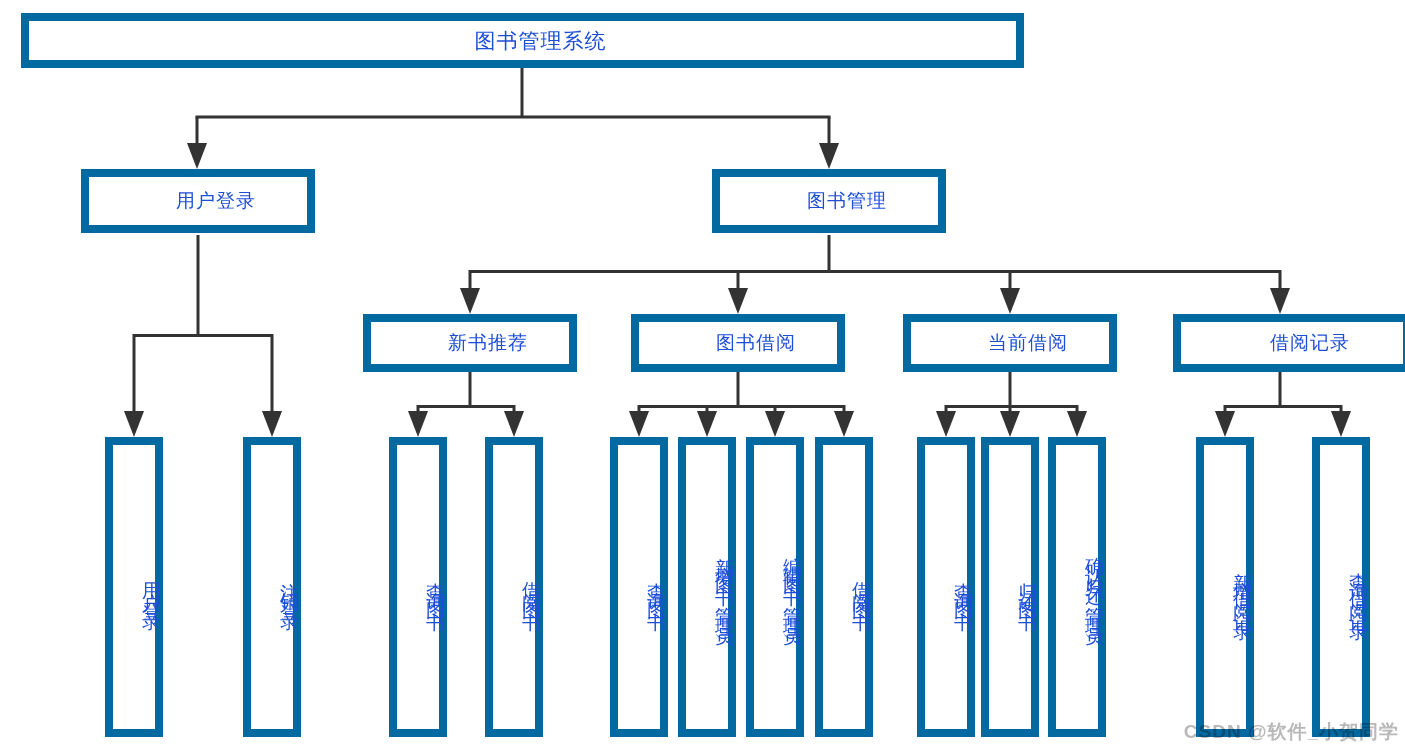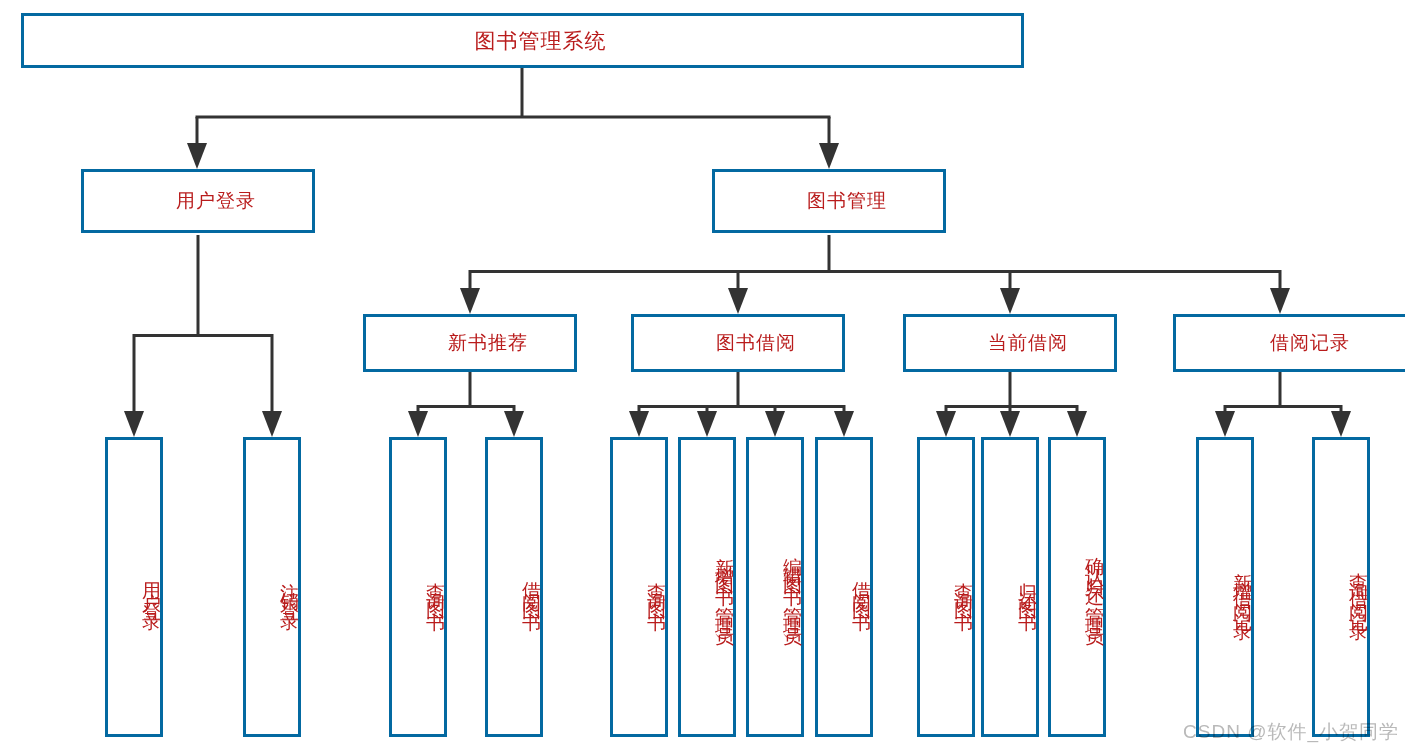--- a/index.html
+++ b/index.html
@@ -2,34 +2,35 @@
 <html><head>
 <meta charset="utf-8">
 <style>
   html,body{margin:0;padding:0;background:#ffffff;}
   #canvas{
     position:relative;width:1405px;height:747px;background:#ffffff;overflow:hidden;
     font-family:"Liberation Sans","DejaVu Sans",sans-serif;
   }
   #wires{position:absolute;left:0;top:0;z-index:1;}
   .node{
-    position:absolute;background:#ffffff;border:3px solid #0369a1;box-sizing:border-box;
+    position:absolute;background:#ffffff;border:8px solid #0369a1;box-sizing:border-box;
     display:flex;align-items:center;justify-content:center;
-    font-size:19px;color:#b91c1c;z-index:2;white-space:nowrap;padding-left:36px;
+    font-size:19px;color:#1d4ed8;z-index:2;white-space:nowrap;padding-left:36px;
   }
   .node.title{font-size:21px;letter-spacing:1px;}
   .hnode{letter-spacing:1px;}
   .vnode{
     writing-mode:vertical-rl;text-orientation:mixed;
     letter-spacing:10px;line-height:1;font-size:19px;
   }
   .watermark{
     position:absolute;right:6px;bottom:2px;z-index:5;
     font-size:19px;color:#b9b9b9;letter-spacing:1px;
     mix-blend-mode:multiply;
+    font-weight:bold;
   }
 </style>
 </head>
 <body>
 
 <div id="canvas">
 
   <svg id="wires" width="1405" height="747" viewBox="0 0 1405 747">
     <g stroke="#333333" stroke-width="3" fill="none">
 

